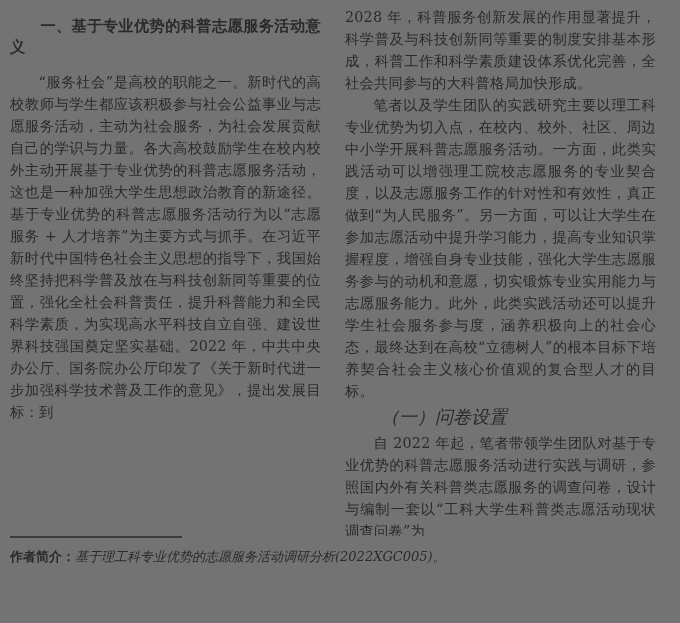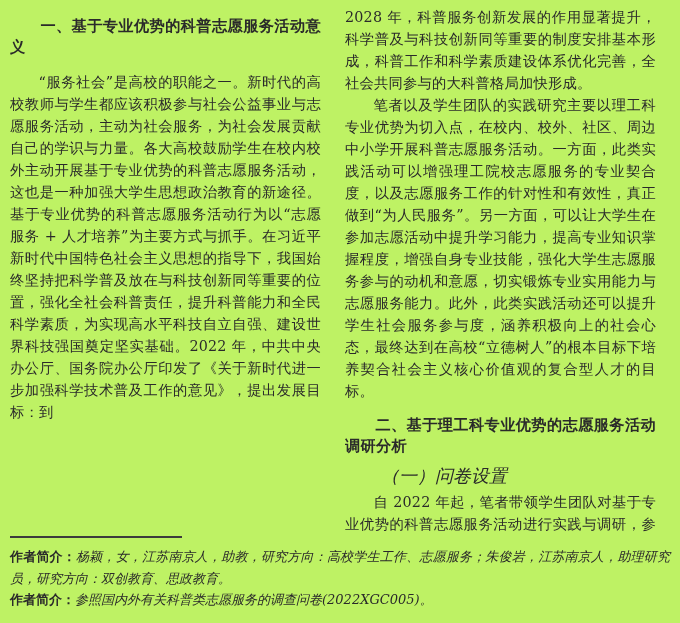--- a/index.html
+++ b/index.html
@@ -4,21 +4,21 @@
 <style>
   html, body {
     margin: 0;
     padding: 0;
     background: #f2f1ef;
   }
   .page {
     position: relative;
     width: 680px;
     height: 623px;
-    background: #bef264;
+    background: #737373;
     box-sizing: border-box;
     padding: 6px 10px 6px 10px;
     font-family: "DejaVu Serif", "Liberation Serif", serif;
     color: #2a2a2a;
     overflow: hidden;
   }
   .columns {
     display: flex;
     gap: 24px;
     height: 530px;
@@ -103,30 +103,28 @@
 
 
       <p class="body indent">“服务社会”是高校的职能之一。新时代的高校教师与学生都应该积极参与社会公益事业与志愿服务活动，主动为社会服务，为社会发展贡献自己的学识与力量。各大高校鼓励学生在校内校外主动开展基于专业优势的科普志愿服务活动，这也是一种加强大学生思想政治教育的新途径。基于专业优势的科普志愿服务活动行为以“志愿服务 + 人才培养”为主要方式与抓手。在习近平新时代中国特色社会主义思想的指导下，我国始终坚持把科学普及放在与科技创新同等重要的位置，强化全社会科普责任，提升科普能力和全民科学素质，为实现高水平科技自立自强、建设世界科技强国奠定坚实基础。2022 年，中共中央办公厅、国务院办公厅印发了《关于新时代进一步加强科学技术普及工作的意见》，提出发展目标：到</p>
     </div>
 
     <div class="col">
       <p class="body">2028 年，科普服务创新发展的作用显著提升，科学普及与科技创新同等重要的制度安排基本形成，科普工作和科学素质建设体系优化完善，全社会共同参与的大科普格局加快形成。</p>
 
       <p class="body indent">笔者以及学生团队的实践研究主要以理工科专业优势为切入点，在校内、校外、社区、周边中小学开展科普志愿服务活动。一方面，此类实践活动可以增强理工院校志愿服务的专业契合度，以及志愿服务工作的针对性和有效性，真正做到“为人民服务”。另一方面，可以让大学生在参加志愿活动中提升学习能力，提高专业知识掌握程度，增强自身专业技能，强化大学生志愿服务参与的动机和意愿，切实锻炼专业实用能力与志愿服务能力。此外，此类实践活动还可以提升学生社会服务参与度，涵养积极向上的社会心态，最终达到在高校“立德树人”的根本目标下培养契合社会主义核心价值观的复合型人才的目标。</p>
 
-      <div class="sec-heading second">二、基于理工科专业优势的志愿服务活动调研分析</div>
 
       <p class="subheading">（一）问卷设置</p>
 
       <p class="body indent">自 2022 年起，笔者带领学生团队对基于专业优势的科普志愿服务活动进行实践与调研，参照国内外有关科普类志愿服务的调查问卷，设计与编制一套以“工科大学生科普类志愿活动现状调查问卷”为</p>
     </div>
 
   </div>
 
   <div class="footnote">
     <div class="footnote-rule"></div>
 
-    <p class="fn-line"><span class="fn-label">作者简介：</span><span class="fn-text">杨颖，女，江苏南京人，助教，研究方向：高校学生工作、志愿服务；朱俊岩，江苏南京人，助理研究员，研究方向：双创教育、思政教育。</span></p>
 
-    <p class="fn-line"><span class="fn-label">作者简介：</span><span class="fn-text">参照国内外有关科普类志愿服务的调查问卷(2022XGC005)。</span></p>
+    <p class="fn-line"><span class="fn-label">作者简介：</span><span class="fn-text">基于理工科专业优势的志愿服务活动调研分析(2022XGC005)。</span></p>
   </div>
 
 </div>
 
 </body></html>

